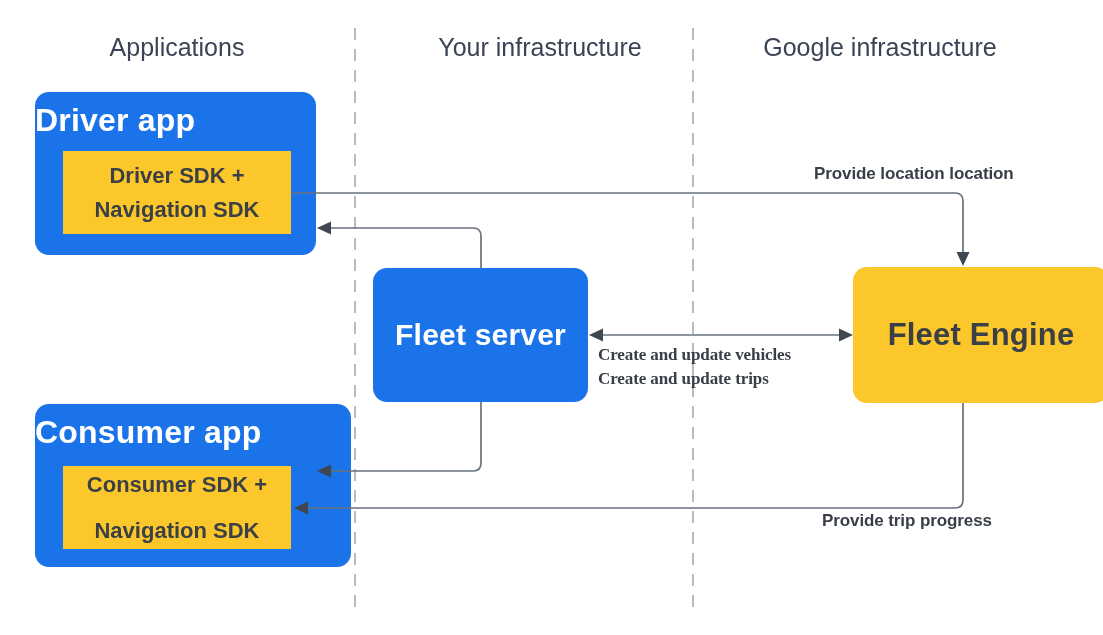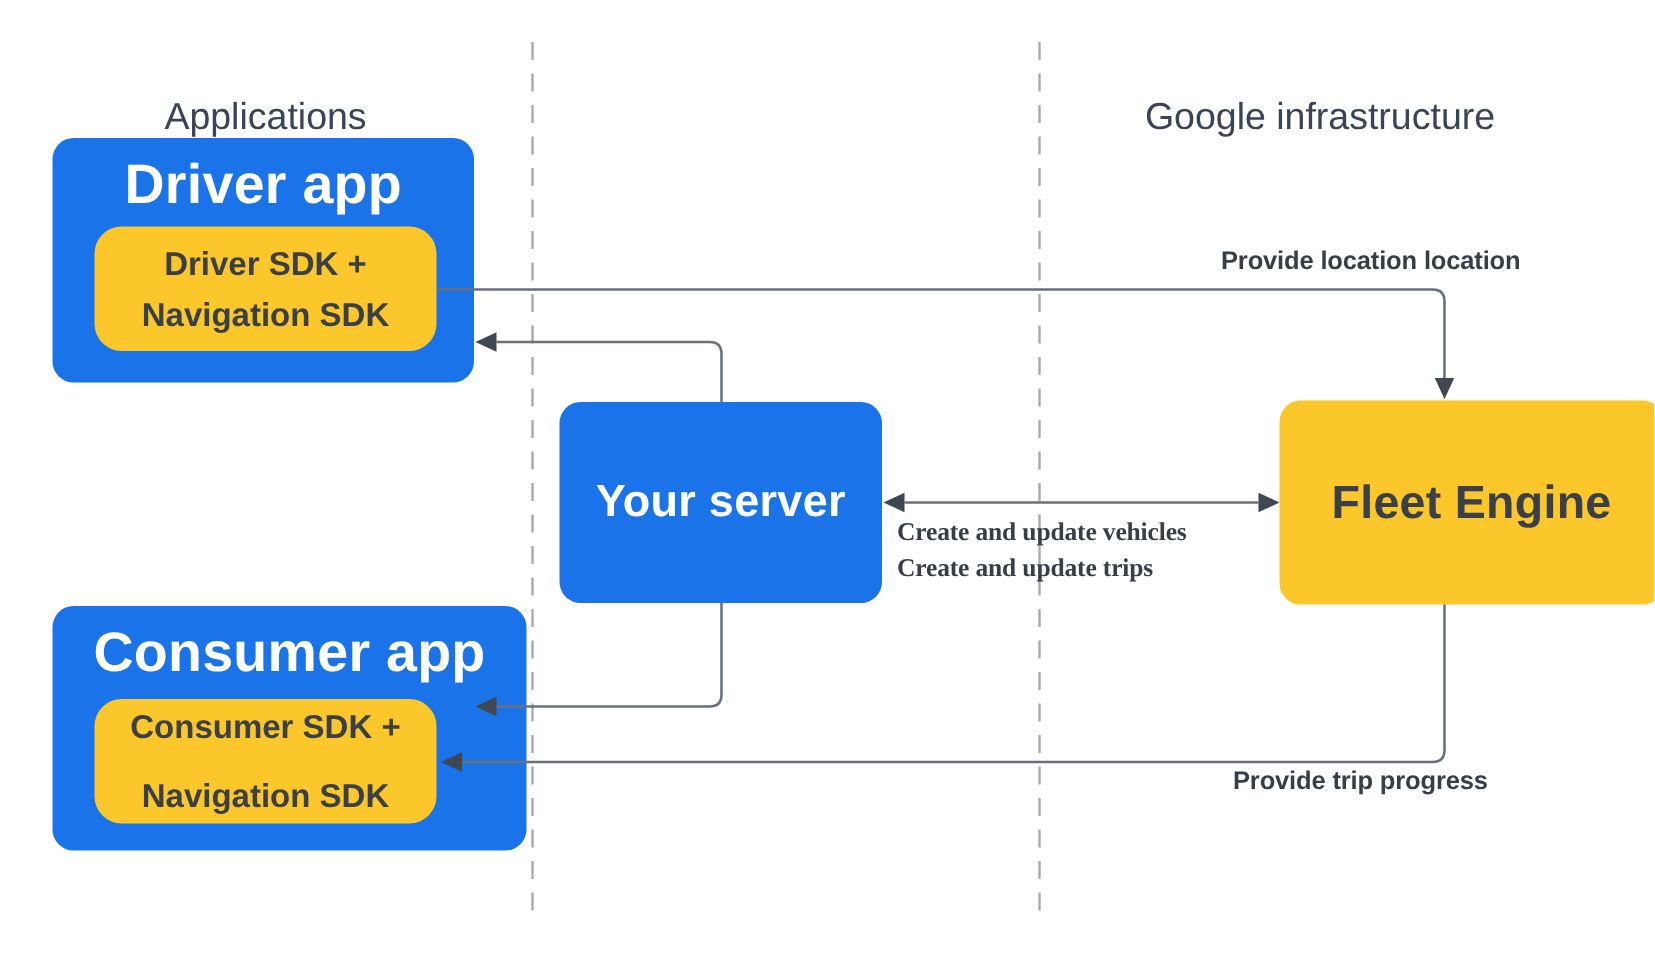--- a/index.html
+++ b/index.html
@@ -7,34 +7,34 @@
     position:relative;width:1103px;height:635px;background:#ffffff;
     font-family:"Liberation Sans","DejaVu Sans",sans-serif;overflow:hidden;
   }
   svg.layer{position:absolute;left:0;top:0;pointer-events:none;}
   .dividers{z-index:1;}
   .wires{z-index:5;}
 
   .col-heading{
     position:absolute;top:33px;z-index:2;
     font-size:25px;font-weight:400;color:#3A4454;
-    white-space:nowrap;transform:translateX(-50%);margin-top:31px;
+    white-space:nowrap;transform:translateX(-50%);
   }
 
   .node{position:absolute;z-index:3;border-radius:14px;}
   .node.blue{background:#1A73E8;}
   .node.yellow{background:#FCC72B;}
 
   .app-title{
-    margin-top:10px;text-align:center;color:#ffffff;
-    font-size:37px;font-weight:bold;letter-spacing:.2px;
+    margin-top:10px;text-align:left;color:#ffffff;
+    font-size:32px;font-weight:bold;letter-spacing:.2px;
   }
   .sdk{
     position:absolute;left:28px;width:228px;height:83px;
-    background:#FCC72B;border-radius:18px;
+    background:#FCC72B;border-radius:0;
     display:flex;flex-direction:column;align-items:center;justify-content:center;
     text-align:center;font-size:22px;font-weight:bold;color:#3A4045;line-height:34px;
   }
   .sdk.driver{top:59px;}
   .sdk.consumer{top:62px;gap:12px;}
 
   .center-title{
     display:flex;align-items:center;justify-content:center;height:100%;
     font-weight:bold;letter-spacing:.2px;
   }
@@ -51,40 +51,41 @@
 <body>
 
 <div class="canvas">
 
   <svg class="layer dividers" width="1103" height="635" viewBox="0 0 1103 635">
     <line x1="355" y1="28" x2="355" y2="608" stroke="#A8ABAE" stroke-width="1.6" stroke-dasharray="12 9"></line>
     <line x1="693" y1="28" x2="693" y2="608" stroke="#A8ABAE" stroke-width="1.6" stroke-dasharray="12 9"></line>
   </svg>
 
   <div class="col-heading" style="left:177px;">Applications</div>
+  <div class="col-heading" style="left:540px;">Your infrastructure</div>
   <div class="col-heading" style="left:880px;">Google infrastructure</div>
 
   <div class="node blue" style="left:35px;top:92px;width:281px;height:163px;">
     <div class="app-title">Driver app</div>
     <div class="sdk driver">
       <span>Driver SDK +</span>
       <span>Navigation SDK</span>
     </div>
   </div>
 
   <div class="node blue" style="left:35px;top:404px;width:316px;height:163px;">
     <div class="app-title">Consumer app</div>
     <div class="sdk consumer">
       <span>Consumer SDK +</span>
       <span>Navigation SDK</span>
     </div>
   </div>
 
   <div class="node blue" style="left:373px;top:268px;width:215px;height:134px;">
-    <div class="center-title server-title">Your server</div>
+    <div class="center-title server-title">Fleet server</div>
   </div>
 
   <div class="node yellow" style="left:853px;top:267px;width:256px;height:136px;">
     <div class="center-title fleet-title">Fleet Engine</div>
   </div>
 
   <svg class="layer wires" width="1103" height="635" viewBox="0 0 1103 635">
     <g fill="none" stroke="#69727B" stroke-width="1.7">
 
       <path d="M292,193 H955 Q963,193 963,201 V252"></path>

